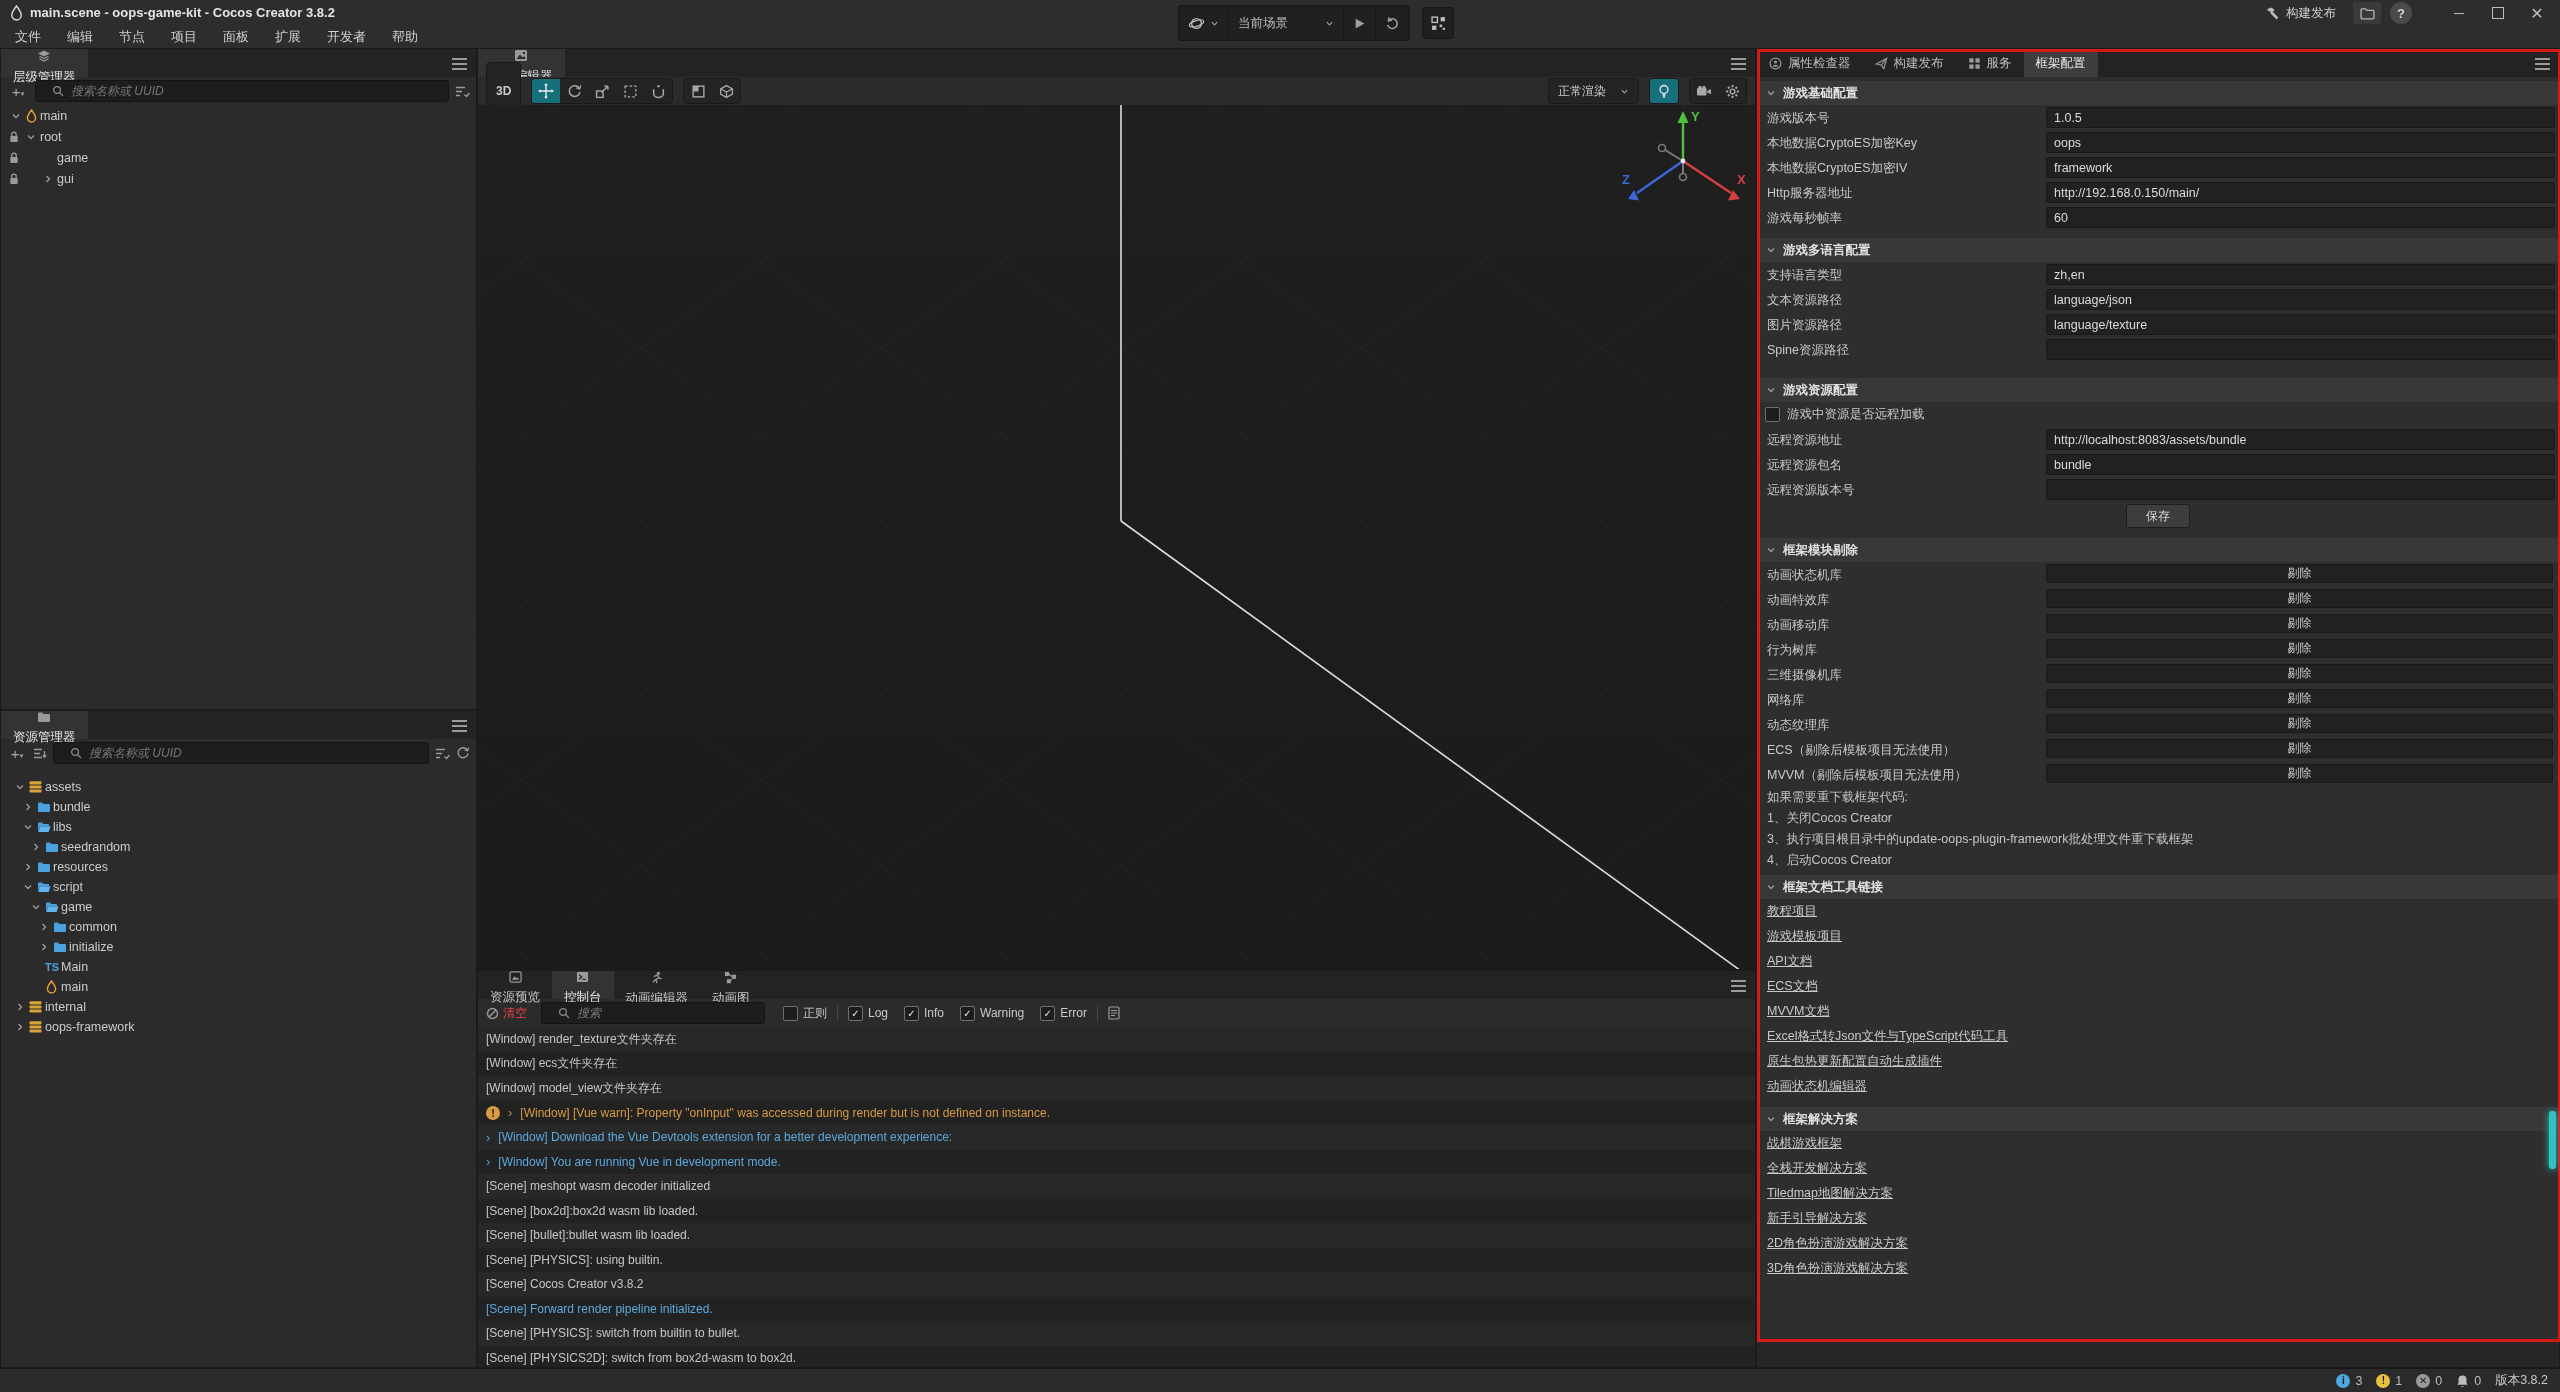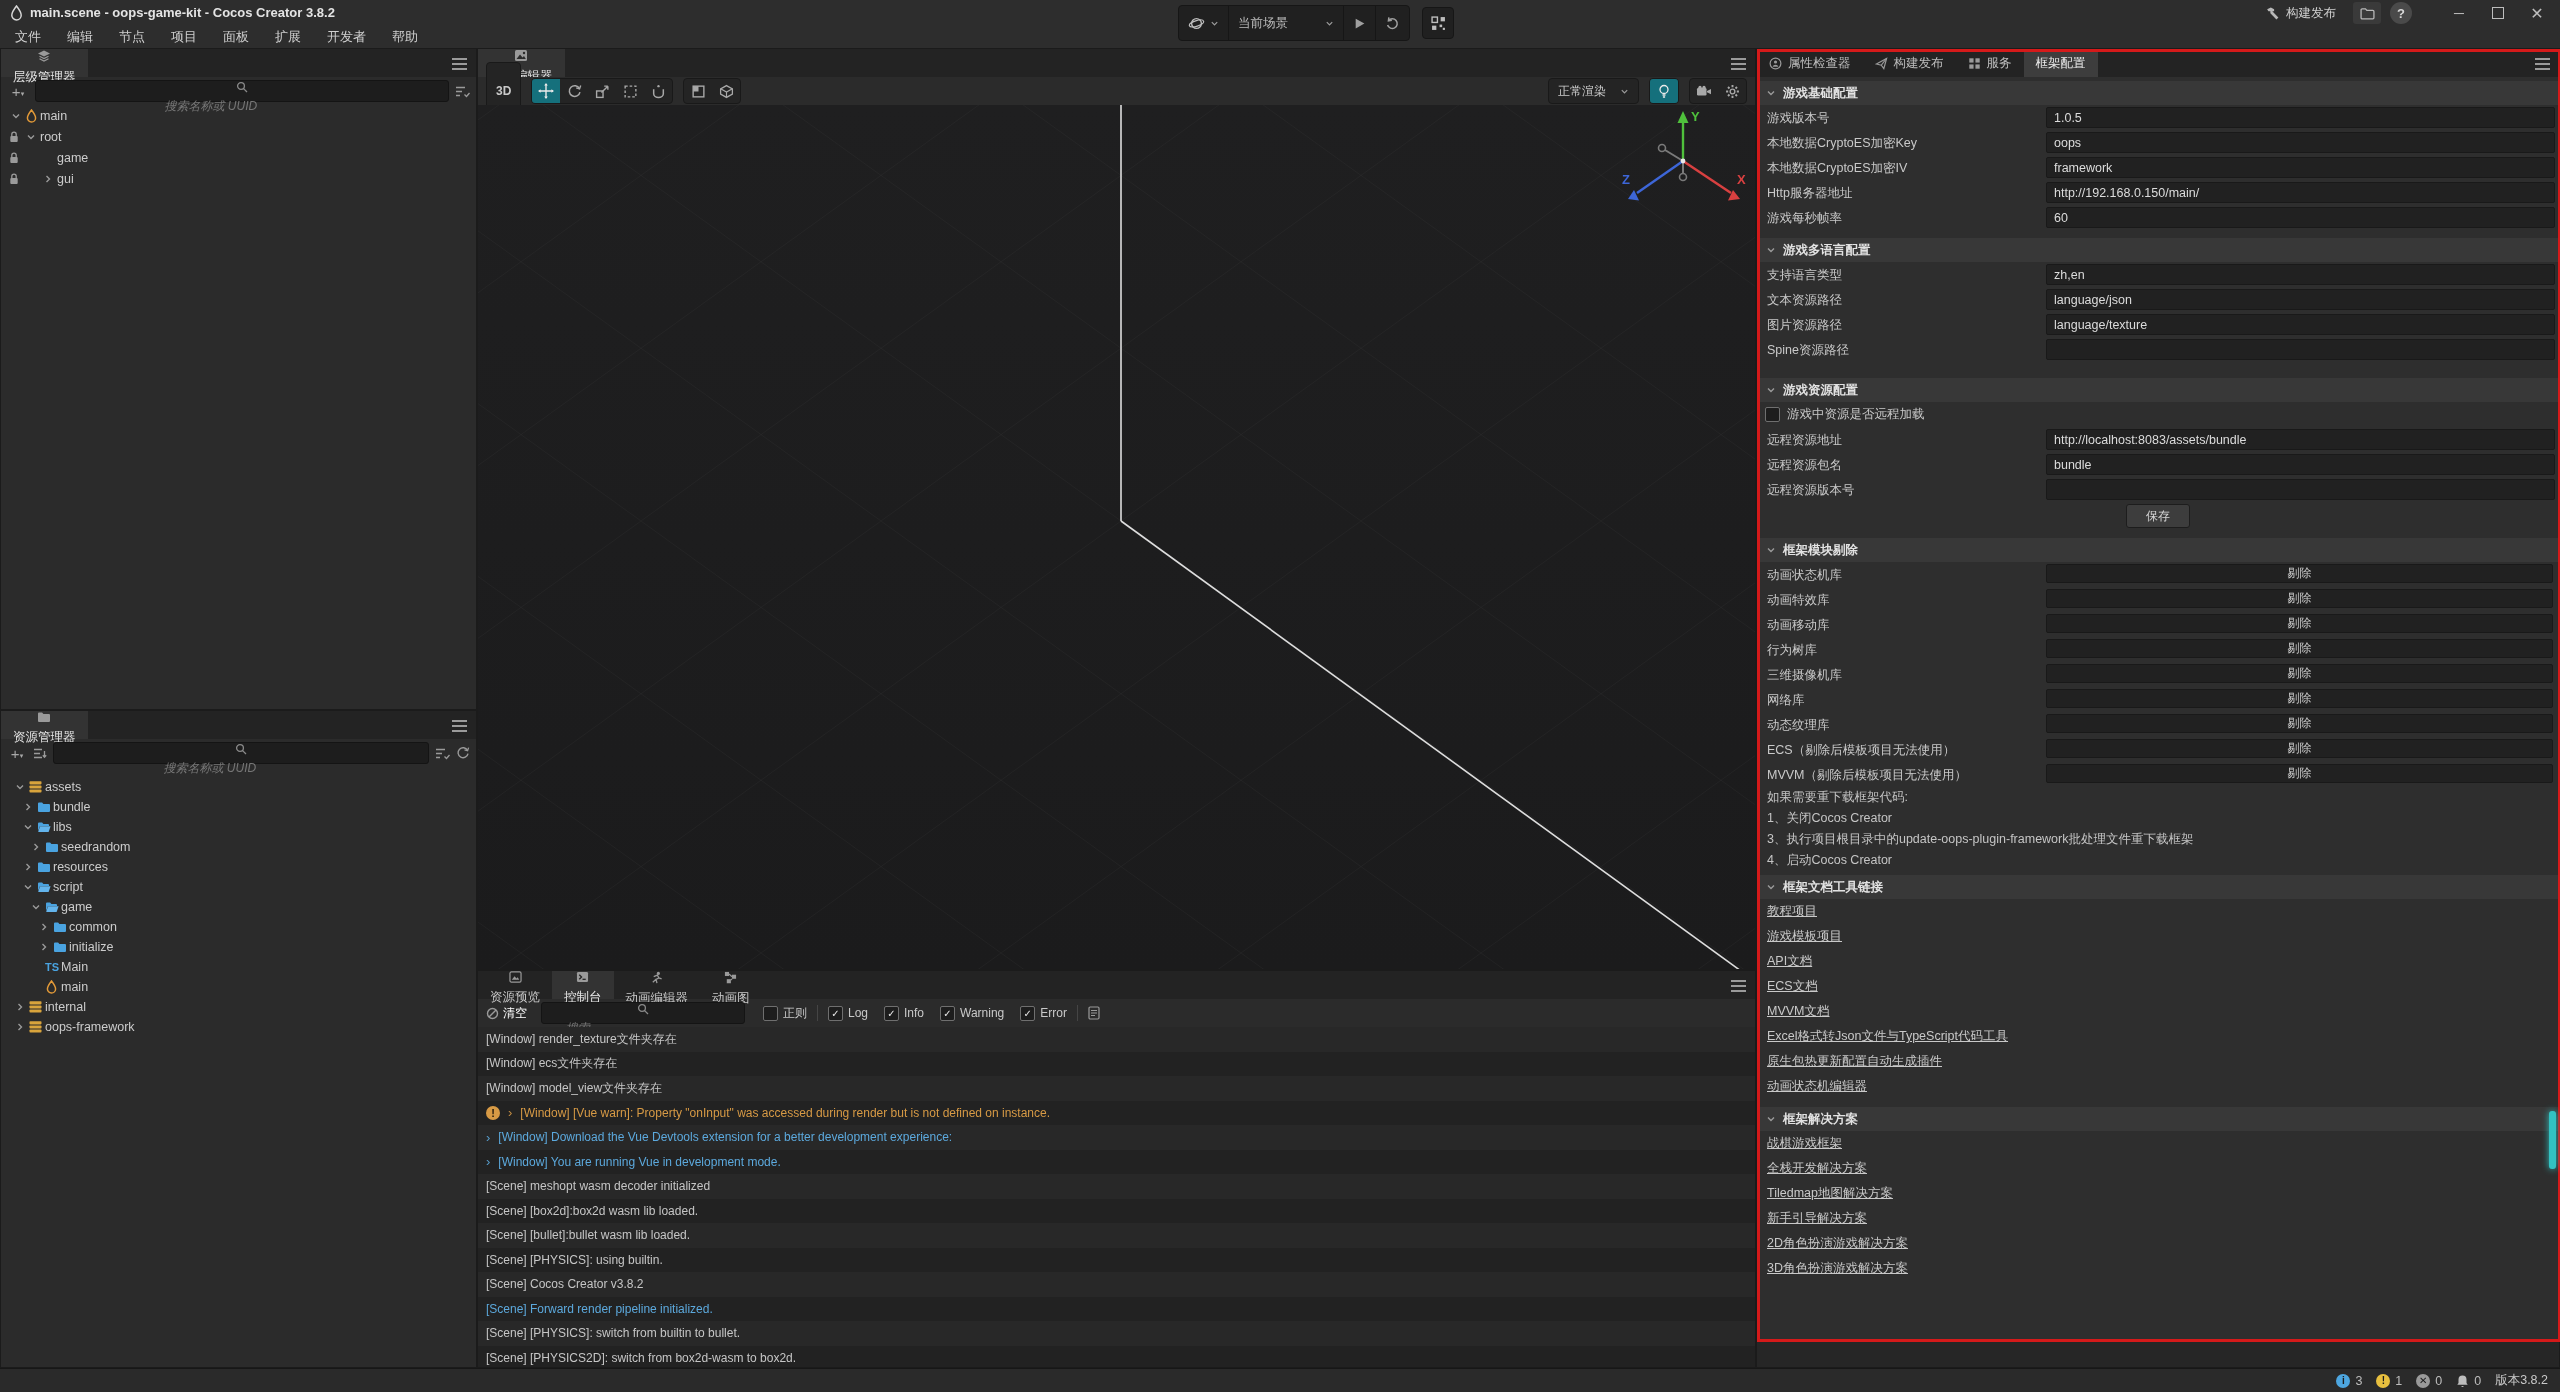--- a/index.html
+++ b/index.html
@@ -27,21 +27,21 @@
   .win-max-glyph{width:10px;height:10px;border:1.4px solid #bdbdbd;}
 
   
   .panel{position:absolute;background:#2b2b2b;border:1px solid #1b1b1b;box-sizing:border-box;}
   .phead{position:absolute;left:0;top:0;right:0;height:28px;background:#232323;display:flex;align-items:stretch;}
   .ptab{display:flex;align-items:center;gap:6px;padding:0 12px;font-size:12.5px;color:#c9c9c9;background:transparent;flex-direction:column;}
   .ptab.active{background:#333333;color:#e8e8e8;}
   .hamburger{position:absolute;right:9px;top:9px;width:15px;height:2px;background:#9a9a9a;box-shadow:0 5px 0 #9a9a9a,0 10px 0 #9a9a9a;}
 
   .toolrow{position:absolute;left:0;right:0;height:28px;display:flex;align-items:center;}
-  .search-box{height:20px;background:#1d1d1d;border:1px solid #141414;border-radius:3px;display:flex;align-items:center;padding:0 6px;gap:5px;flex-direction:column;}
+  .search-box{height:20px;background:#1d1d1d;border:1px solid #141414;border-radius:3px;display:flex;align-items:center;padding:0 16px;gap:5px;}
   .search-box input{flex:1;background:transparent;border:none;outline:none;color:#cfcfcf;font-size:12px;font-family:inherit;}
   .search-box input::placeholder{color:#767676;font-style:italic;}
   .tiny-btn{display:flex;align-items:center;justify-content:center;color:#a8a8a8;}
 
   
   .tree{position:absolute;left:0;right:0;}
   .tree-row{position:relative;display:flex;align-items:center;font-size:12.5px;color:#cccccc;}
   .tree-row .abs{position:absolute;top:50%;transform:translateY(-50%);}
   .ts-badge{color:#4aa3e0;font-weight:700;font-size:11px;letter-spacing:0;}
 
@@ -680,21 +680,21 @@
               <rect x="8.6" y="4" width="4.4" height="4.4" fill="#9a9a9a"></rect>
               <rect x="3" y="8.8" width="4.4" height="4.4" fill="#9a9a9a"></rect>
               <path d="M5.4 3.2 L8.6 6.2 M8.6 8.4 L7.4 9.8" stroke="#9a9a9a" stroke-width="1.2"></path>
             </svg>
           </span>
           <span>动画图</span>
         </div>
       </div>
     <span class="hamburger" style="top:9px;"></span>
     <div class="toolrow" style="top:28px;padding:0 8px;">
-      <span class="tiny-btn" style="gap:4px;font-size:12px;color:#ffffff;">
+      <span class="tiny-btn" style="gap:4px;font-size:12px;color:#ef4444;">
         <svg width="13" height="13" viewBox="0 0 13 13">
             <circle cx="6.5" cy="6.5" r="5" fill="none" stroke="#9a9a9a" stroke-width="1.4"></circle>
             <path d="M3 10 L10 3" stroke="#9a9a9a" stroke-width="1.4"></path>
           </svg>
         <span>清空</span>
       </span>
       <div style="width:14px;"></div>
       <div class="search-box" style="width:190px;">
         <span class="icon">
           <svg width="12" height="12" viewBox="0 0 12 12">

